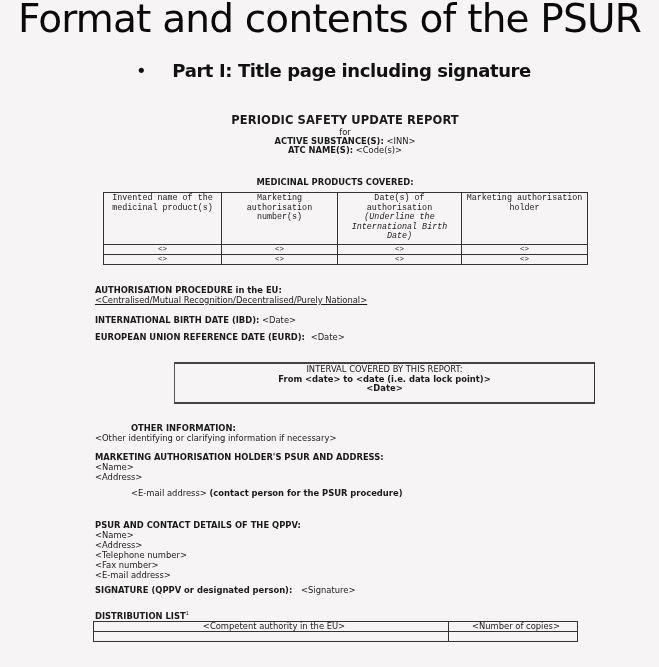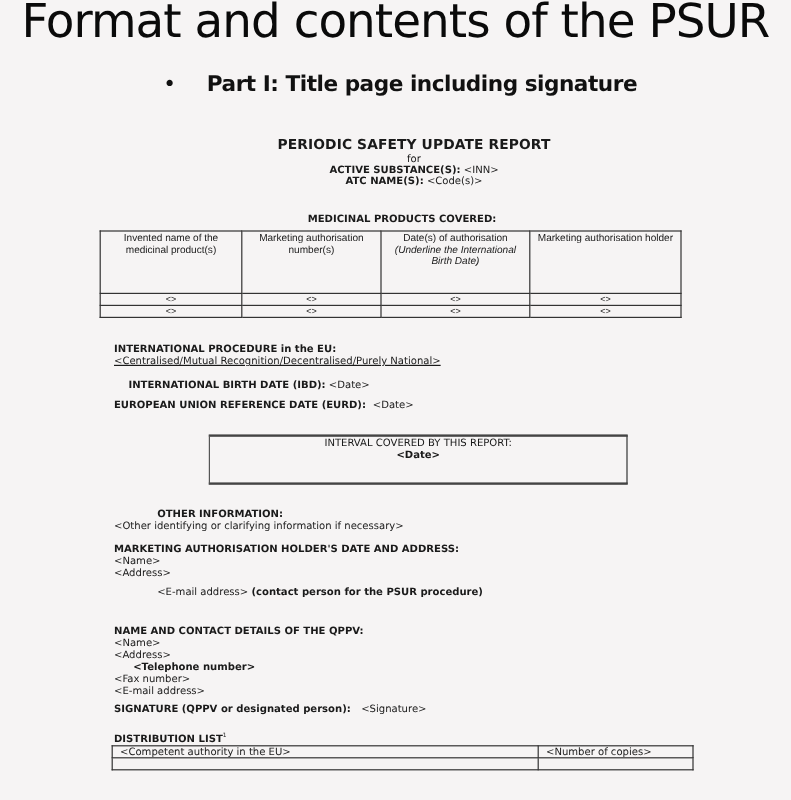--- a/index.html
+++ b/index.html
@@ -31,46 +31,46 @@
   .abs { position: absolute; white-space: nowrap; }
   .center { text-align: center; }
   .report-title { left: 0; width: 690px; top: 113px; font-size: 11.5px; font-weight: bold; letter-spacing: 0.1px; }
   .for-line { left: 0; width: 690px; top: 127px; }
   .active-sub { left: 0; width: 690px; top: 136px; }
   .atc-code { left: 0; width: 690px; top: 145px; }
   .med-heading { left: 0; width: 670px; top: 177px; font-weight: bold; }
   b { font-weight: bold; text-align: center; }
 
   table.med {
-    position: absolute; left: 83px; top: 192px; width: 484px;
-    border-collapse: collapse; font-family: Liberation Sans, sans-serif;
+    position: absolute; left: 103px; top: 192px; width: 484px;
+    border-collapse: collapse; font-family: Liberation Mono, monospace;
     font-size: 8.4px; color: #1a1a1a;
     table-layout: fixed;
   }
   table.med td, table.med th {
     border: 1.5px solid #333; text-align: center; vertical-align: top;
     font-weight: normal; padding: 0 2px; line-height: 9.5px;
   }
   table.med th { height: 50px; padding-top: 1px; }
   table.med td { height: 9px; line-height: 9px; font-size: 7.5px; }
   table.med i { font-style: italic; }
 
   .interval-box {
-    position: absolute; left: 174px; top: 362px; width: 349px; height: 42px;
+    position: absolute; left: 174px; top: 362px; width: 421px; height: 42px;
     border-top: 2px solid #444; border-bottom: 2px solid #444;
     border-left: 1px solid #555; border-right: 1.5px solid #333;
     text-align: center; font-size: 8.4px; line-height: 9.6px;
     padding-top: 1px; box-sizing: border-box;
   }
 
   table.dist {
     position: absolute; left: 93px; top: 621px; width: 484px;
     border-collapse: collapse; font-size: 8.4px; table-layout: fixed;
   }
-  table.dist td { border: 1.5px solid #333; height: 9px; line-height: 9px; padding: 0 0 0 6px; text-align: left; }
+  table.dist td { border: 1.5px solid #333; height: 9px; line-height: 9px; padding: 0 0 0 6px; text-align: center; }
   sup { font-size: 5px; }
 </style>
 </head>
 <body>
 
 <div class="slide-title">Format and contents of the PSUR</div>
 <div class="bullet-line">
   <span class="dot">•</span><span>Part I: Title page including signature</span>
 </div>
 
@@ -113,52 +113,53 @@
     </tr>
     <tr>
       <td>&lt;&gt;</td>
       <td>&lt;&gt;</td>
       <td>&lt;&gt;</td>
       <td>&lt;&gt;</td>
     </tr>
   </tbody>
     </table>
 
-  <div class="abs" style="left:95px; top:285px;"><b>INTERNATIONAL PROCEDURE in the EU:</b></div>
+  <div class="abs" style="left:95px; top:285px;"><b>AUTHORISATION PROCEDURE in the EU:</b></div>
   <div class="abs" style="left:95px; top:295px;text-decoration:underline;">&lt;Centralised/Mutual Recognition/Decentralised/Purely National&gt;</div>
 
-  <div class="abs" style="left:107px; top:315px;">
+  <div class="abs" style="left:95px; top:315px;">
     <b>INTERNATIONAL BIRTH DATE (IBD):</b>
     <span>&lt;Date&gt;</span>
   </div>
   <div class="abs" style="left:95px; top:332px;">
     <b>EUROPEAN UNION REFERENCE DATE (EURD):</b>
     <span style="margin-left:3px;">&lt;Date&gt;</span>
   </div>
 
   <div class="interval-box">
     <div>INTERVAL COVERED BY THIS REPORT:</div>
+    <div><b>From &lt;date&gt; to &lt;date (i.e. data lock point)&gt;</b></div>
     <div><b>&lt;Date&gt;</b></div>
   </div>
 
   <div class="abs" style="left:95px; top:423px;margin-left:36px;"><b>OTHER INFORMATION:</b></div>
   <div class="abs" style="left:95px; top:433px;">&lt;Other identifying or clarifying information if necessary&gt;</div>
 
-  <div class="abs" style="left:95px; top:452px;"><b>MARKETING AUTHORISATION HOLDER'S DATE AND ADDRESS:</b></div>
+  <div class="abs" style="left:95px; top:452px;"><b>MARKETING AUTHORISATION HOLDER'S PSUR AND ADDRESS:</b></div>
   <div class="abs" style="left:95px; top:462px;">&lt;Name&gt;</div>
   <div class="abs" style="left:95px; top:472px;">&lt;Address&gt;</div>
   <div class="abs" style="left:95px; top:488px;margin-left:36px;">
     <span>&lt;E-mail address&gt;</span>
     <b>(contact person for the PSUR procedure)</b>
   </div>
 
-  <div class="abs" style="left:95px; top:520px;"><b>NAME AND CONTACT DETAILS OF THE QPPV:</b></div>
+  <div class="abs" style="left:95px; top:520px;"><b>PSUR AND CONTACT DETAILS OF THE QPPV:</b></div>
   <div class="abs" style="left:95px; top:530px;">&lt;Name&gt;</div>
   <div class="abs" style="left:95px; top:540px;">&lt;Address&gt;</div>
-  <div class="abs" style="left:111px; top:550px;font-weight:bold;">&lt;Telephone number&gt;</div>
+  <div class="abs" style="left:95px; top:550px;">&lt;Telephone number&gt;</div>
   <div class="abs" style="left:95px; top:560px;">&lt;Fax number&gt;</div>
   <div class="abs" style="left:95px; top:570px;">&lt;E-mail address&gt;</div>
 
   <div class="abs" style="left:95px; top:585px;">
     <b>SIGNATURE (QPPV or designated person):</b>
     <span style="margin-left:6px;">&lt;Signature&gt;</span>
   </div>
 
   <div class="abs" style="left:95px; top:610px;">
     <b>DISTRIBUTION LIST</b><sup>1</sup>

